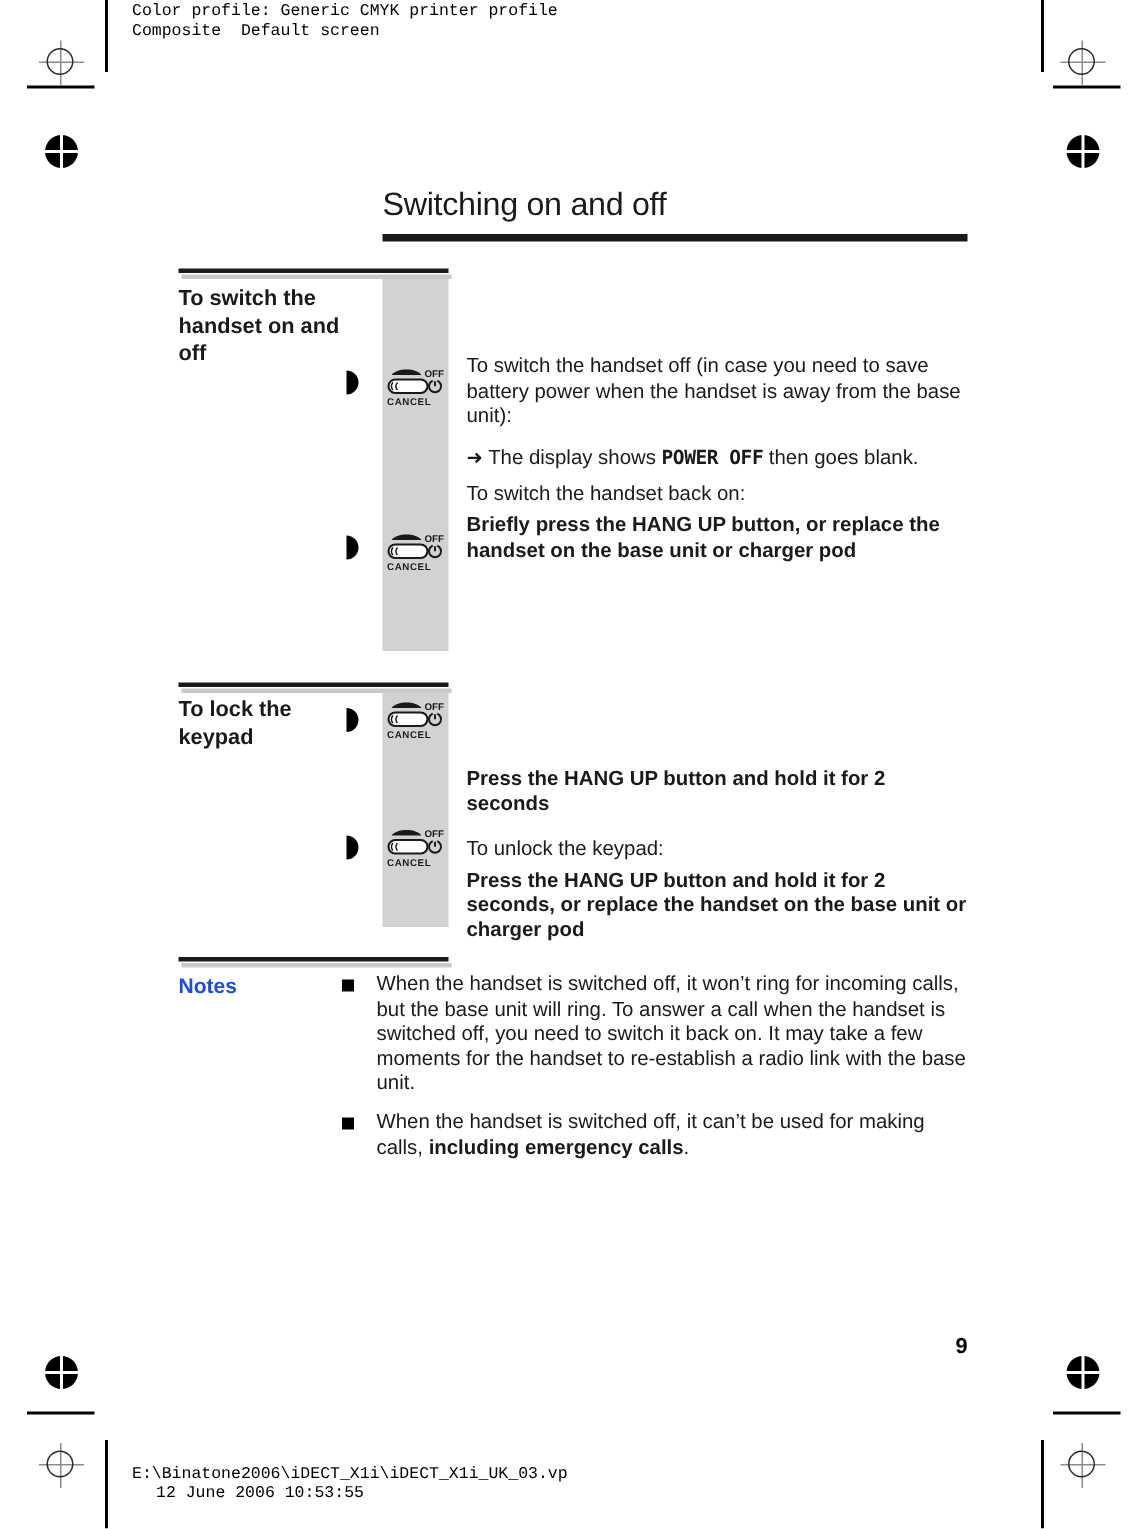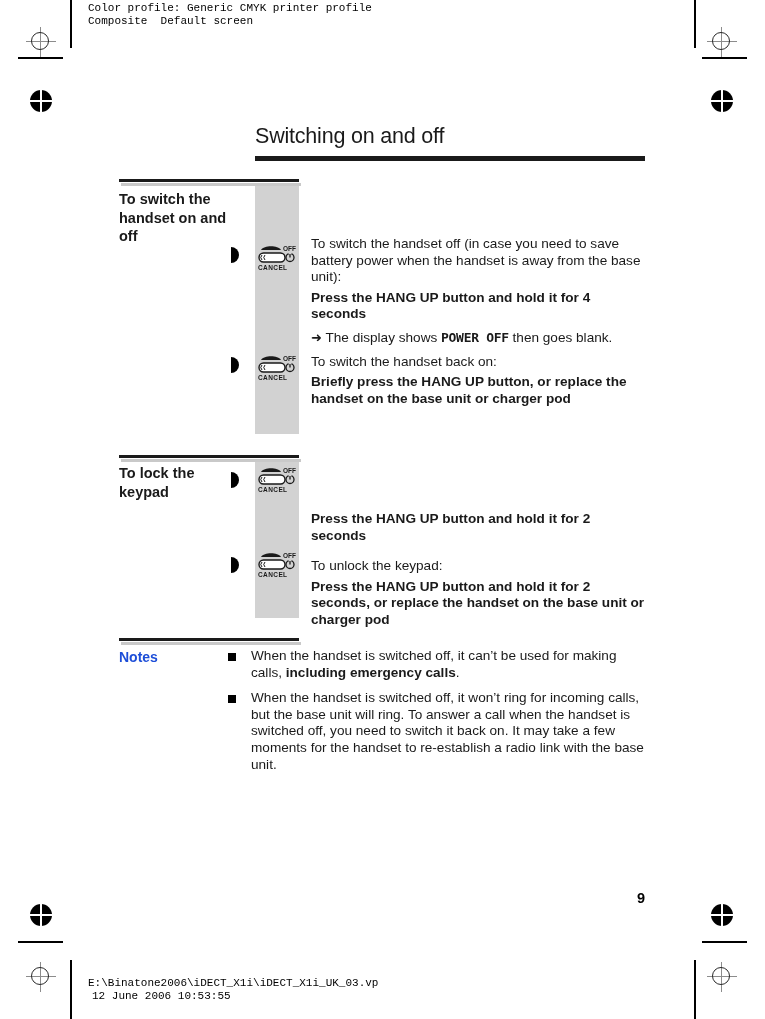--- a/index.html
+++ b/index.html
@@ -263,21 +263,21 @@
 </div>
 <div class="reg-solid" style="left:711px; top:904px;">
   <div class="dot"></div>
   <div class="vbar"></div>
   <div class="hbar"></div>
 </div>
 
 <div class="slug" style="left:88px; top:2px;">Color profile: Generic CMYK printer profile</div>
 <div class="slug" style="left:88px; top:15px;">Composite  Default screen</div>
 <div class="slug" style="left:88px; top:977px;">E:\Binatone2006\iDECT_X1i\iDECT_X1i_UK_03.vp</div>
-<div class="slug" style="left:92px; top:990px;text-align:right;">12 June 2006 10:53:55</div>
+<div class="slug" style="left:104px; top:990px;text-align:right;">12 June 2006 10:53:55</div>
 
 <div class="page-title">Switching on and off</div>
 <div class="title-rule"></div>
 
 <div class="sec-rule" style="top:179px;"></div>
 <div class="sec-rule-shadow" style="top:183px;"></div>
 
 <div class="gray-panel" style="left:255px; top:186px; width:44px; height:248px;"></div>
 
 <div class="col-head" style="top:190px;">To switch the handset on and off</div>
@@ -308,21 +308,20 @@
     <circle cx="35" cy="14.5" r="4" fill="none" stroke="#1a1a1a" stroke-width="1.3"></circle>
     <line x1="35" y1="9.5" x2="35" y2="14.5" stroke="#1a1a1a" stroke-width="1.3"></line>
     <rect x="33.4" y="9" width="3.2" height="2.2" fill="#d2d2d2"></rect>
     <text x="3" y="27" font-family="Liberation Sans, sans-serif" font-size="6.5" font-weight="bold" fill="#1a1a1a" letter-spacing="0.4">CANCEL</text>
   </svg>
 </div>
 
 <div class="body-col" style="top:189px;">
   <p class="p-reg">To switch the handset off (in case you need to save battery power when the handset is away from the base unit):</p>
   <div class="gap-sm"></div>
-  <p class="p-bold"><span>Press the </span><span>HANG UP</span><span> button and hold it for 4 seconds</span></p>
   <div class="gap"></div>
   <p class="p-reg"><span class="arrow">➜</span> <span>The display shows </span><span class="lcd">POWER OFF</span><span> then goes blank.</span></p>
   <div class="gap"></div>
   <p class="p-reg">To switch the handset back on:</p>
   <div class="gap-sm"></div>
   <p class="p-bold"><span>Briefly press the </span><span>HANG UP</span><span> button, or replace the handset on the base unit or charger pod</span></p>
   <div class="gap"></div>
 </div>
 
 <div class="sec-rule" style="top:455px;"></div>
@@ -371,20 +370,20 @@
   <p class="p-bold"><span>Press the </span><span>HANG UP</span><span> button and hold it for 2 seconds, or replace the handset on the base unit or charger pod</span></p>
 </div>
 
 <div class="sec-rule" style="top:638px;"></div>
 <div class="sec-rule-shadow" style="top:642px;"></div>
 
 <div class="notes-label" style="top:649px;">Notes</div>
 
 <div class="notes-list" style="top:648px;">
   <div class="note-item">
+    <span class="note-sq"></span><span>When the handset is switched off, it won’t ring for incoming calls, but the base unit will ring. To answer a call when the handset is switched off, you need to switch it back on. It may take a few moments for the handset to re-establish a radio link with the base unit.</span>
+  </div>
+  <div class="note-item">
     <span class="note-sq"></span><span>When the handset is switched off, it can’t be used for making calls, </span><b>including emergency calls</b><span>.</span>
   </div>
-  <div class="note-item">
-    <span class="note-sq"></span><span>When the handset is switched off, it won’t ring for incoming calls, but the base unit will ring. To answer a call when the handset is switched off, you need to switch it back on. It may take a few moments for the handset to re-establish a radio link with the base unit.</span>
-  </div>
 </div>
 
 <div class="page-num">9</div>
 
 </body></html>

